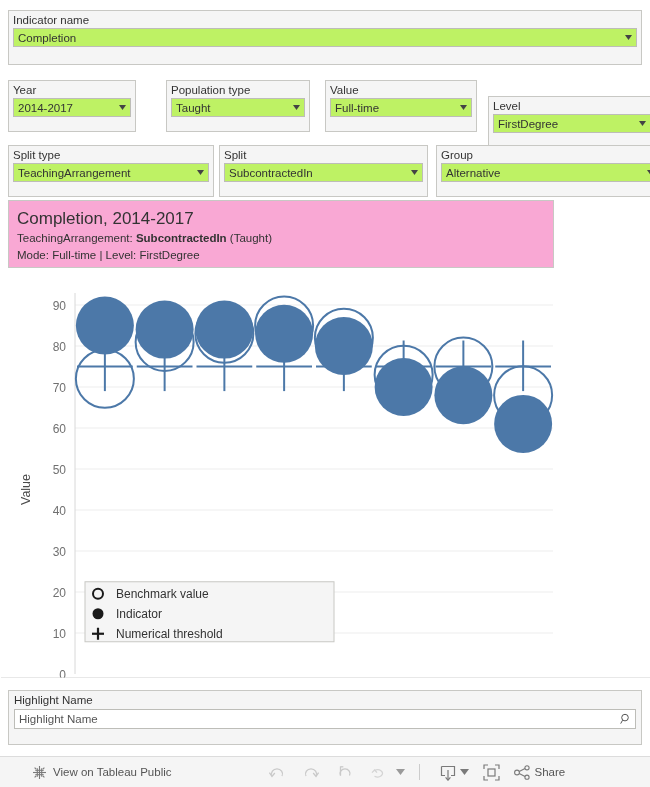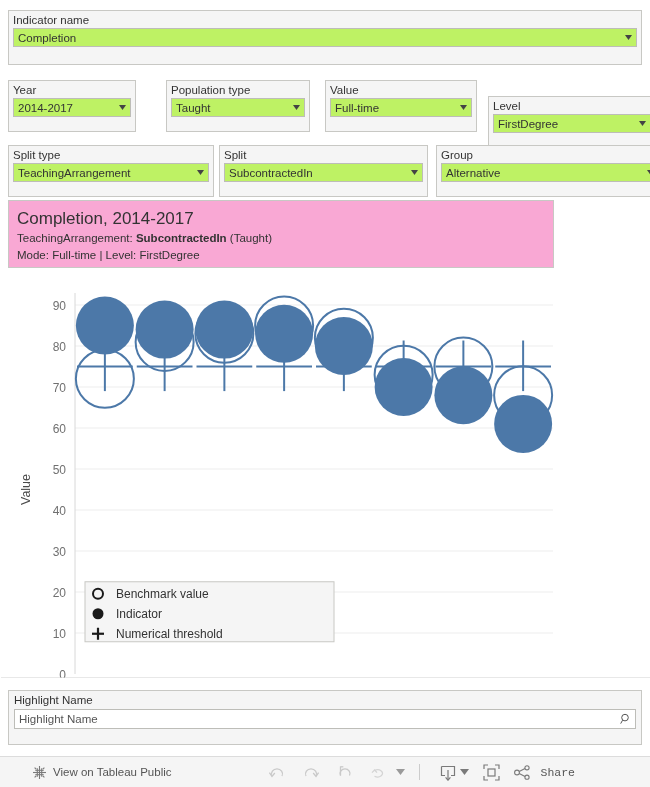--- a/index.html
+++ b/index.html
@@ -114,21 +114,21 @@
     border-top: 1px solid #dcdcdc;
     display: flex;
     align-items: center;
   }
   .tb-left { display: flex; align-items: center; padding-left: 32px; }
   .tb-txt { font-size: 11.5px; color: #555555; margin-left: 6px; white-space: nowrap; }
   .tb-mid { display: flex; align-items: center; gap: 16px; margin-left: 96px; }
   .tb-right { display: flex; align-items: center; gap: 14px; margin-left: 18px; }
   .tb-ico { display: flex; align-items: center; justify-content: center; }
   .tb-sep { width: 1px; height: 16px; background: #cccccc; margin: 0 2px; }
-  .tb-share-txt { font-size: 11.5px; color: #555555; margin-left: 10px; font-family: Liberation Mono, monospace; }
+  .tb-share-txt { font-size: 11.5px; color: #555555; margin-left: 4px; }
 </style>
 </head>
 <body>
 
 <div class="page">
 
   <div class="ctl" style="left:8px; top:10px; width:634px; height:55px;">
     <div class="ctl-label">Indicator name</div>
     <div class="ctl-field">
       <div class="ctl-value">Completion</div>

